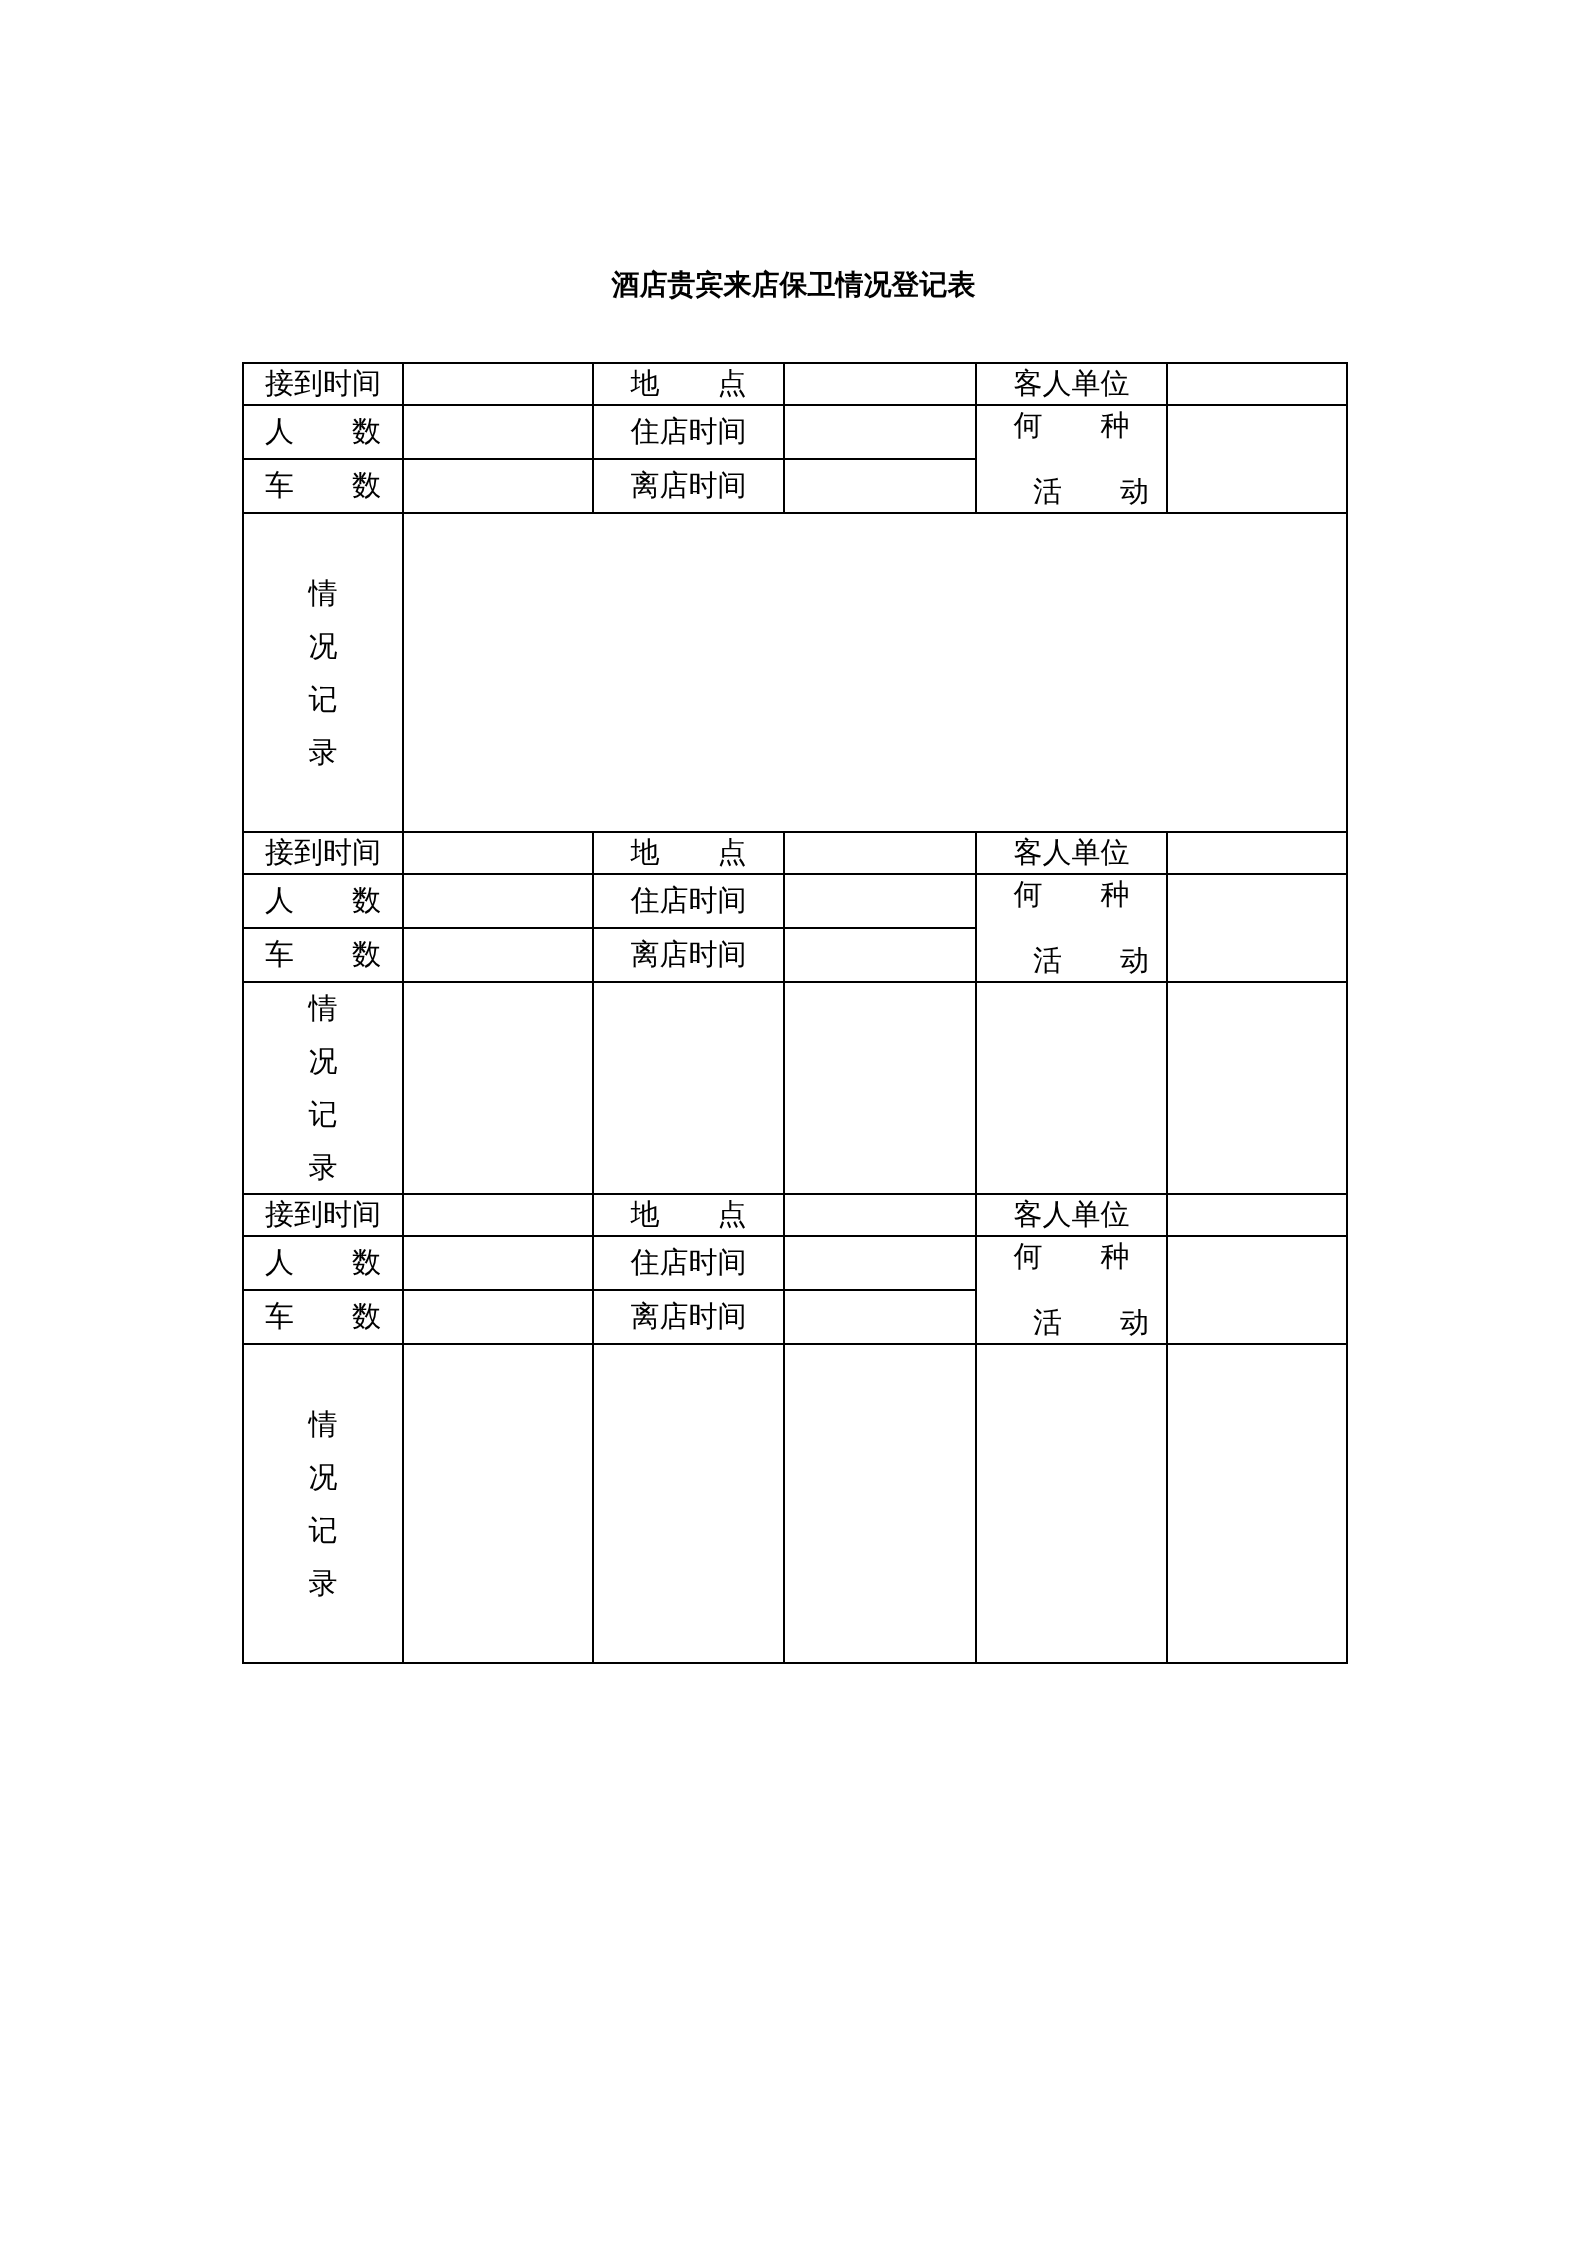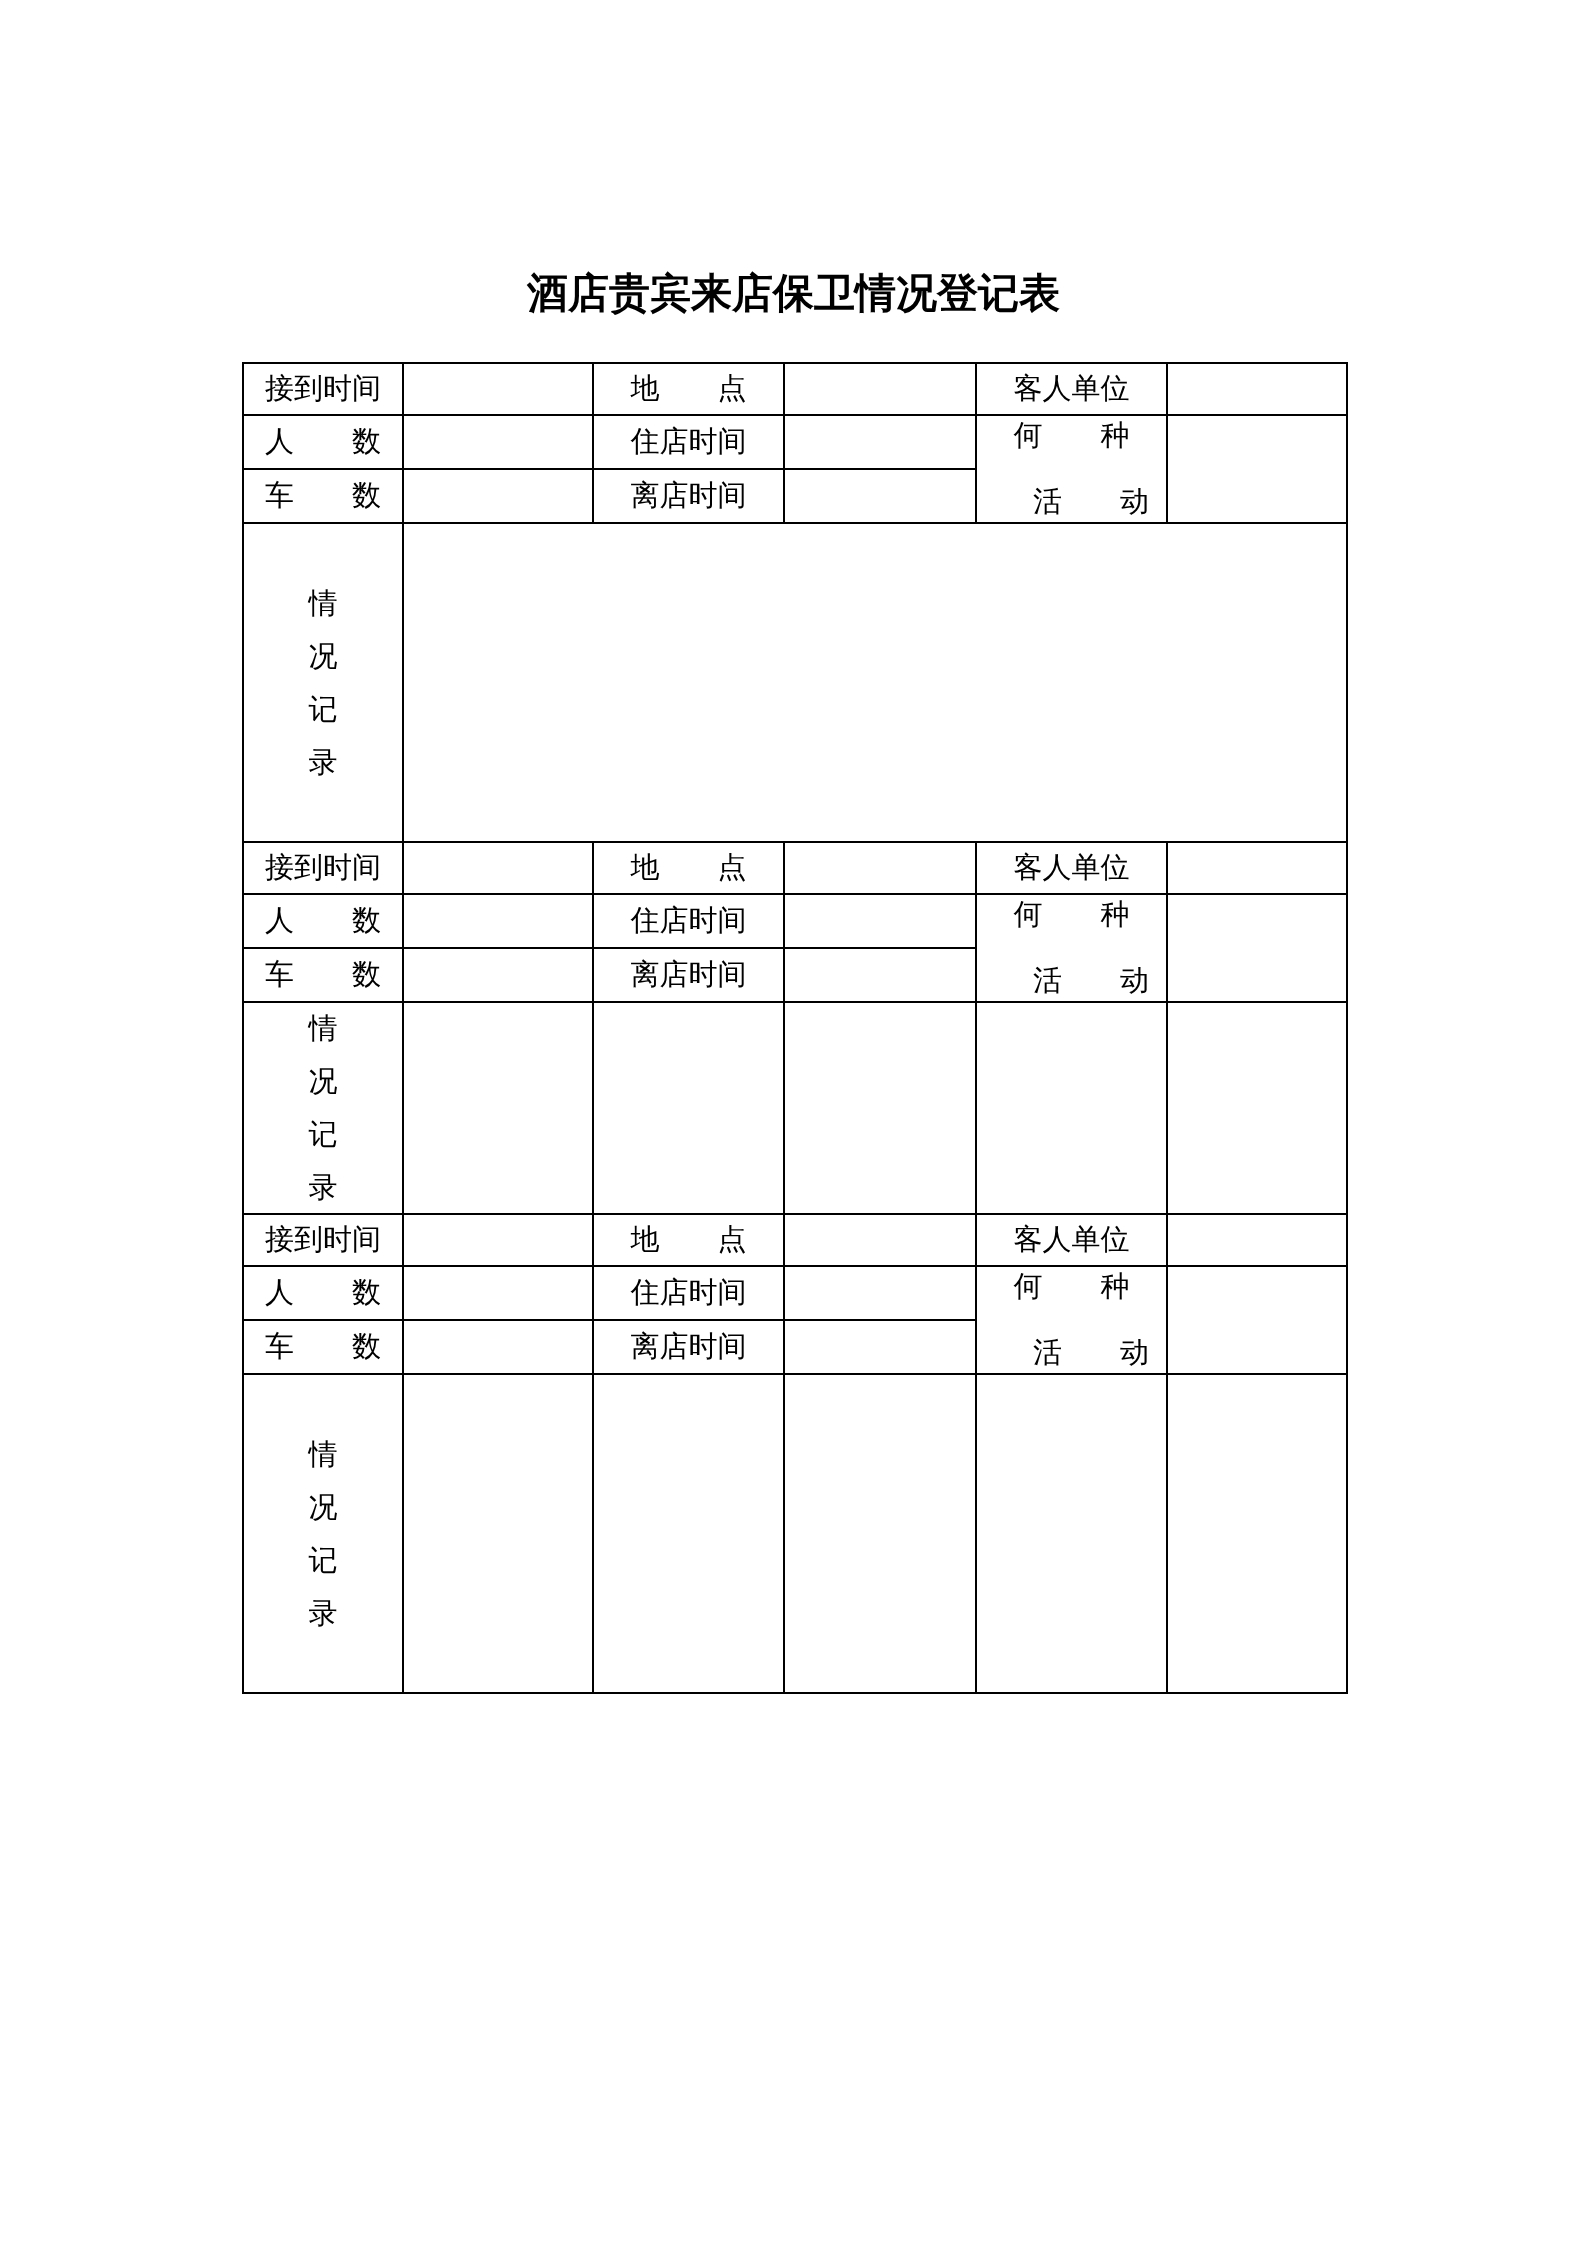--- a/index.html
+++ b/index.html
@@ -12,21 +12,21 @@
     background: #ffffff;
     font-family: "Liberation Sans", sans-serif;
     color: #000000;
   }
   .doc-title {
     position: absolute;
     top: 266px;
     left: 0;
     width: 100%;
     text-align: center;
-    font-size: 41px;
+    font-size: 28px;
     font-weight: bold;
     letter-spacing: 0px;
     color: #000000;
   }
   table.reg-table {
     position: absolute;
     top: 362px;
     left: 242px;
     width: 1104px;
     table-layout: fixed;
@@ -35,21 +35,21 @@
   }
   table.reg-table td {
     border: 2px solid #000000;
     font-size: 29px;
     color: #000000;
     vertical-align: middle;
     text-align: center;
     padding: 0;
     overflow: hidden;
   }
-  tr.row-label { height: 52px; }
+  tr.row-label { height: 42px; }
   tr.rec-tall  { height: 319px; }
   tr.rec-mid   { height: 212px; }
   td.lbl { text-align: center; }
   td.val { background: #ffffff; }
   
   td.activity-lbl div.line2 { margin-top: 26px; margin-left: 39px; }
   
   td.record-lbl span { display: block; line-height: 29px; }
   td.record-lbl span + span { margin-top: 24px; }
 </style>

